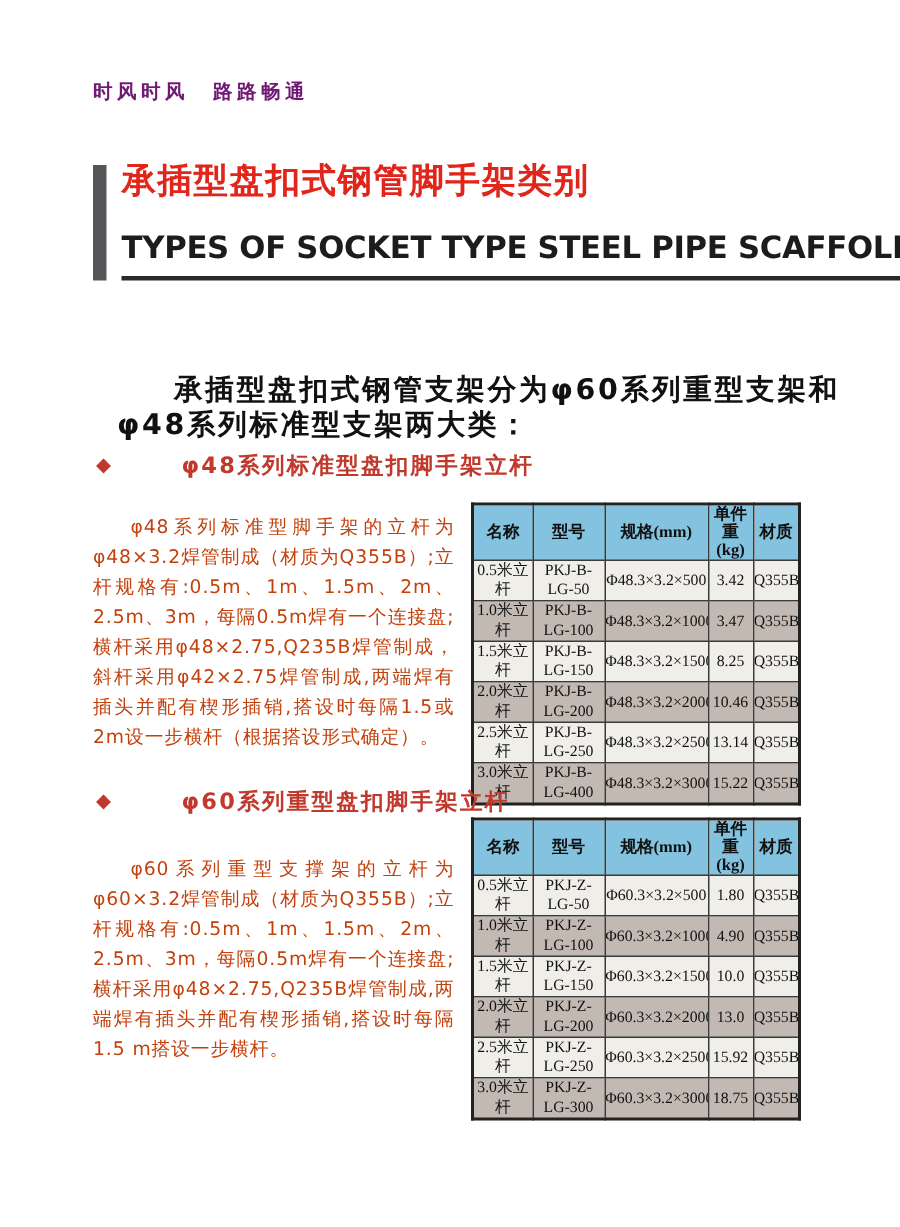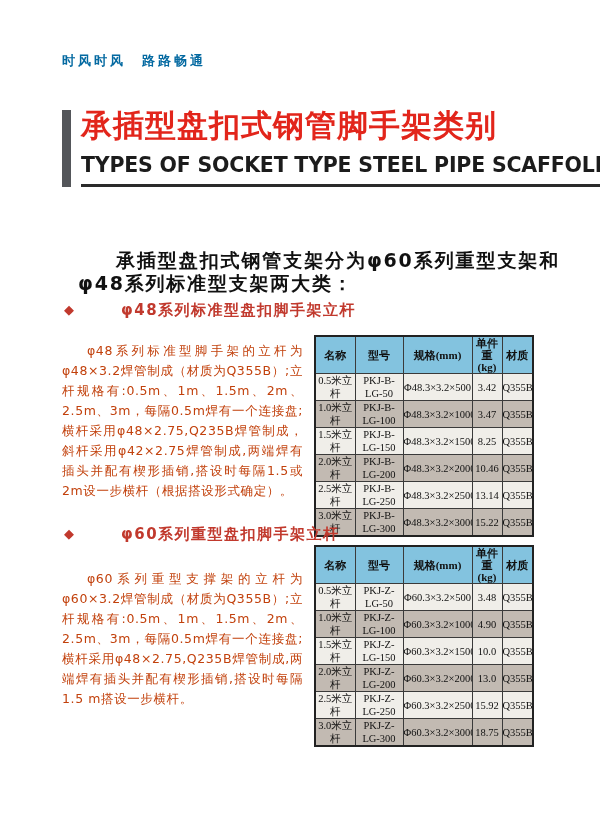--- a/index.html
+++ b/index.html
@@ -6,27 +6,27 @@
   body{
     width:600px;height:818px;position:relative;background:#ffffff;
     font-family:"DejaVu Sans","Liberation Sans",sans-serif;
     color:#1a1a1a;overflow:hidden;
   }
   .abs{position:absolute;}
 
   
   .slogan{
     left:62px;top:52px;font-size:13px;font-weight:bold;
-    letter-spacing:3px;color:#0369a1;
+    letter-spacing:3px;color:#701a75;
   }
 
   
   .head-bar{left:62px;top:110px;width:9px;height:77px;background:#54565A;}
   .title-cn{
-    left:81px;top:105px;font-size:31px;font-weight:bold;
+    left:81px;top:105px;font-size:23px;font-weight:bold;
     color:#E2251B;letter-spacing:1px;white-space:nowrap;
   }
   .title-en{
     left:81px;top:153px;font-size:20.5px;font-weight:bold;color:#1c1c1c;
     letter-spacing:-0.2px;white-space:nowrap;display:inline-block;
     padding-bottom:7px;border-bottom:3px solid #2a2a2a;
   }
 
   
   .intro{
@@ -142,21 +142,21 @@
       </tr>
       <tr>
         <td>2.5米立杆</td>
         <td>PKJ-B-LG-250</td>
         <td>Φ48.3×3.2×2500</td>
         <td>13.14</td>
         <td>Q355B</td>
       </tr>
       <tr>
         <td>3.0米立杆</td>
-        <td>PKJ-B-LG-300</td>
+        <td>PKJ-B-LG-400</td>
         <td>Φ48.3×3.2×3000</td>
         <td>15.22</td>
         <td>Q355B</td>
       </tr>
     </tbody>
 </table>
 
 <div class="abs sec-head sec2-head">
   <span class="diamond">◆</span><span class="sec-label">φ60系列重型盘扣脚手架立杆</span>
 </div>
@@ -176,21 +176,21 @@
         <th>规格(mm)</th>
         <th>单件重 (kg)</th>
         <th>材质</th>
       </tr>
   </thead>
   <tbody>
       <tr>
         <td>0.5米立杆</td>
         <td>PKJ-Z-LG-50</td>
         <td>Φ60.3×3.2×500</td>
-        <td>3.48</td>
+        <td>1.80</td>
         <td>Q355B</td>
       </tr>
       <tr>
         <td>1.0米立杆</td>
         <td>PKJ-Z-LG-100</td>
         <td>Φ60.3×3.2×1000</td>
         <td>4.90</td>
         <td>Q355B</td>
       </tr>
       <tr>

